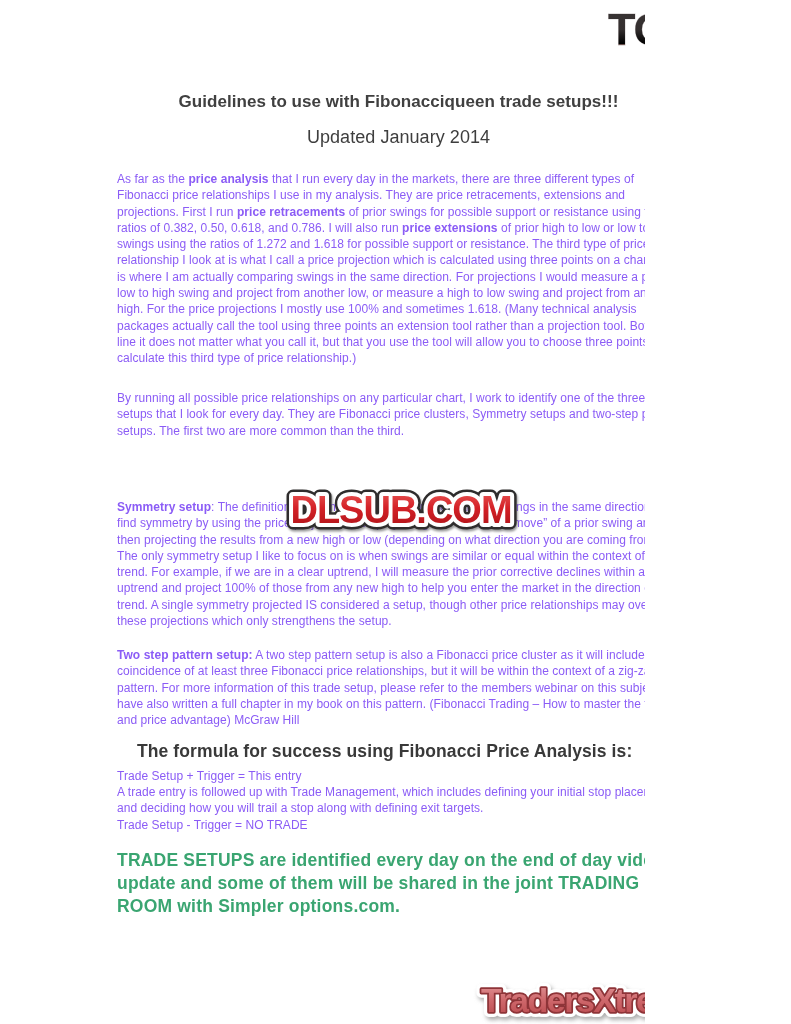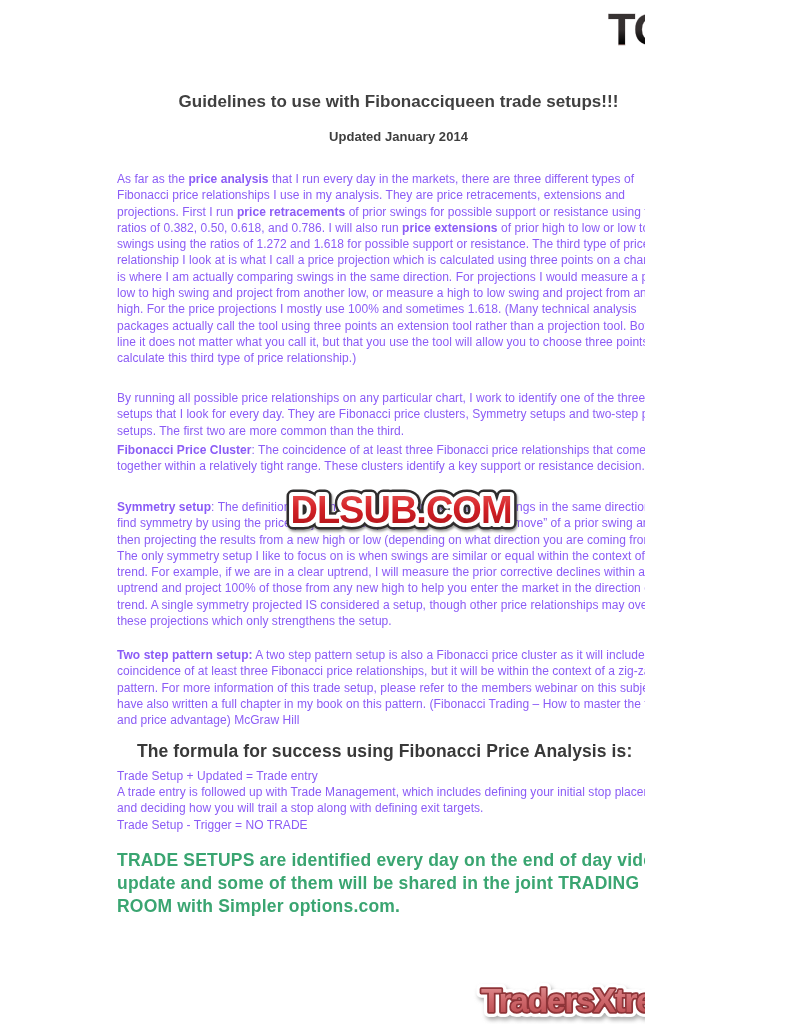--- a/index.html
+++ b/index.html
@@ -21,22 +21,22 @@
     letter-spacing: 0.05px;
   }
   .b { font-weight: bold; }
   .doc-title {
     font-weight: bold;
     font-size: 17px;
     text-align: center;
     color: #404040;
   }
   .doc-subtitle {
-    font-weight: bold;
-    font-size: 13px;
+    font-weight: normal;
+    font-size: 18px;
     text-align: center;
     color: #3e3e3e;
   }
   .h2 {
     font-weight: bold;
     font-size: 17.5px;
     color: #393939;
     letter-spacing: 0.1px;
   }
   .callout {
@@ -72,29 +72,28 @@
   </div>
 
   <div class="block doc-title" style="top:94px;">Guidelines to use with Fibonacciqueen trade setups!!!</div>
 
   <div class="block doc-subtitle" style="top:129px;">Updated January 2014</div>
 
   <div class="block" style="top:171px;"><span>As far as the </span><span class="b">price analysis</span><span> that I run every day in the markets, there are three different types of Fibonacci price relationships I use in my analysis. They are price retracements, extensions and projections. First I run </span><span class="b">price retracements</span><span> of prior swings for possible support or resistance using the ratios of 0.382, 0.50, 0.618, and 0.786. I will also run </span><span class="b">price extensions</span><span> of prior high to low or low to high swings using the ratios of 1.272 and 1.618 for possible support or resistance. The third type of price relationship I look at is what I call a price projection which is calculated using three points on a chart. This is where I am actually comparing swings in the same direction. For projections I would measure a prior low to high swing and project from another low, or measure a high to low swing and project from another high. For the price projections I mostly use 100% and sometimes 1.618. (Many technical analysis packages actually call the tool using three points an extension tool rather than a projection tool. Bottom line it does not matter what you call it, but that you use the tool will allow you to choose three points to calculate this third type of price relationship.)</span></div>
 
   <div class="block" style="top:390px;"><span>By running all possible price relationships on any particular chart, I work to identify one of the three trade setups that I look for every day. They are Fibonacci price clusters, Symmetry setups and two-step pattern setups. The first two are more common than the third.</span></div>
 
-  <div class="block" style="top:442px;"><span class="b">Fibonacci Price Cluster</span><span>: The coincidence of at least three Fibonacci price relationships that come together within a relatively tight range. These clusters identify a key support or resistance decision.</span></div>
 
   <div class="block" style="top:499px;"><span class="b">Symmetry setup</span><span>: The definition of symmetry is similarity or equality of swings in the same direction. We find symmetry by using the price projection tool, projecting the “measured move” of a prior swing and then projecting the results from a new high or low (depending on what direction you are coming from) The only symmetry setup I like to focus on is when swings are similar or equal within the context of the trend. For example, if we are in a clear uptrend, I will measure the prior corrective declines within an uptrend and project 100% of those from any new high to help you enter the market in the direction of the trend. A single symmetry projected IS considered a setup, though other price relationships may overlap these projections which only strengthens the setup.</span></div>
 
   <div class="block" style="top:647px;"><span class="b">Two step pattern setup:</span><span> A two step pattern setup is also a Fibonacci price cluster as it will include the coincidence of at least three Fibonacci price relationships, but it will be within the context of a zig-zag pattern. For more information of this trade setup, please refer to the members webinar on this subject. I have also written a full chapter in my book on this pattern. (Fibonacci Trading – How to master the time and price advantage) McGraw Hill</span></div>
 
   <div class="block h2" style="top:743px;margin-left:20px;">The formula for success using Fibonacci Price Analysis is:</div>
 
-  <div class="block" style="top:768px;">Trade Setup + Updated = Trade entry</div>
+  <div class="block" style="top:768px;">Trade Setup + Trigger = This entry</div>
 
   <div class="block" style="top:817px;">Trade Setup - Trigger = NO TRADE</div>
 
   <div class="block" style="top:784px;">A trade entry is followed up with Trade Management, which includes defining your initial stop placement and deciding how you will trail a stop along with defining exit targets.</div>
 
   <div class="block callout" style="top:849px; width:575px;">TRADE SETUPS are identified every day on the end of day video update and some of them will be shared in the joint TRADING ROOM with Simpler options.com.</div>
 
   <div class="wm-dlsub">
     <svg width="312" height="52" viewBox="0 0 312 52">
       <defs>

